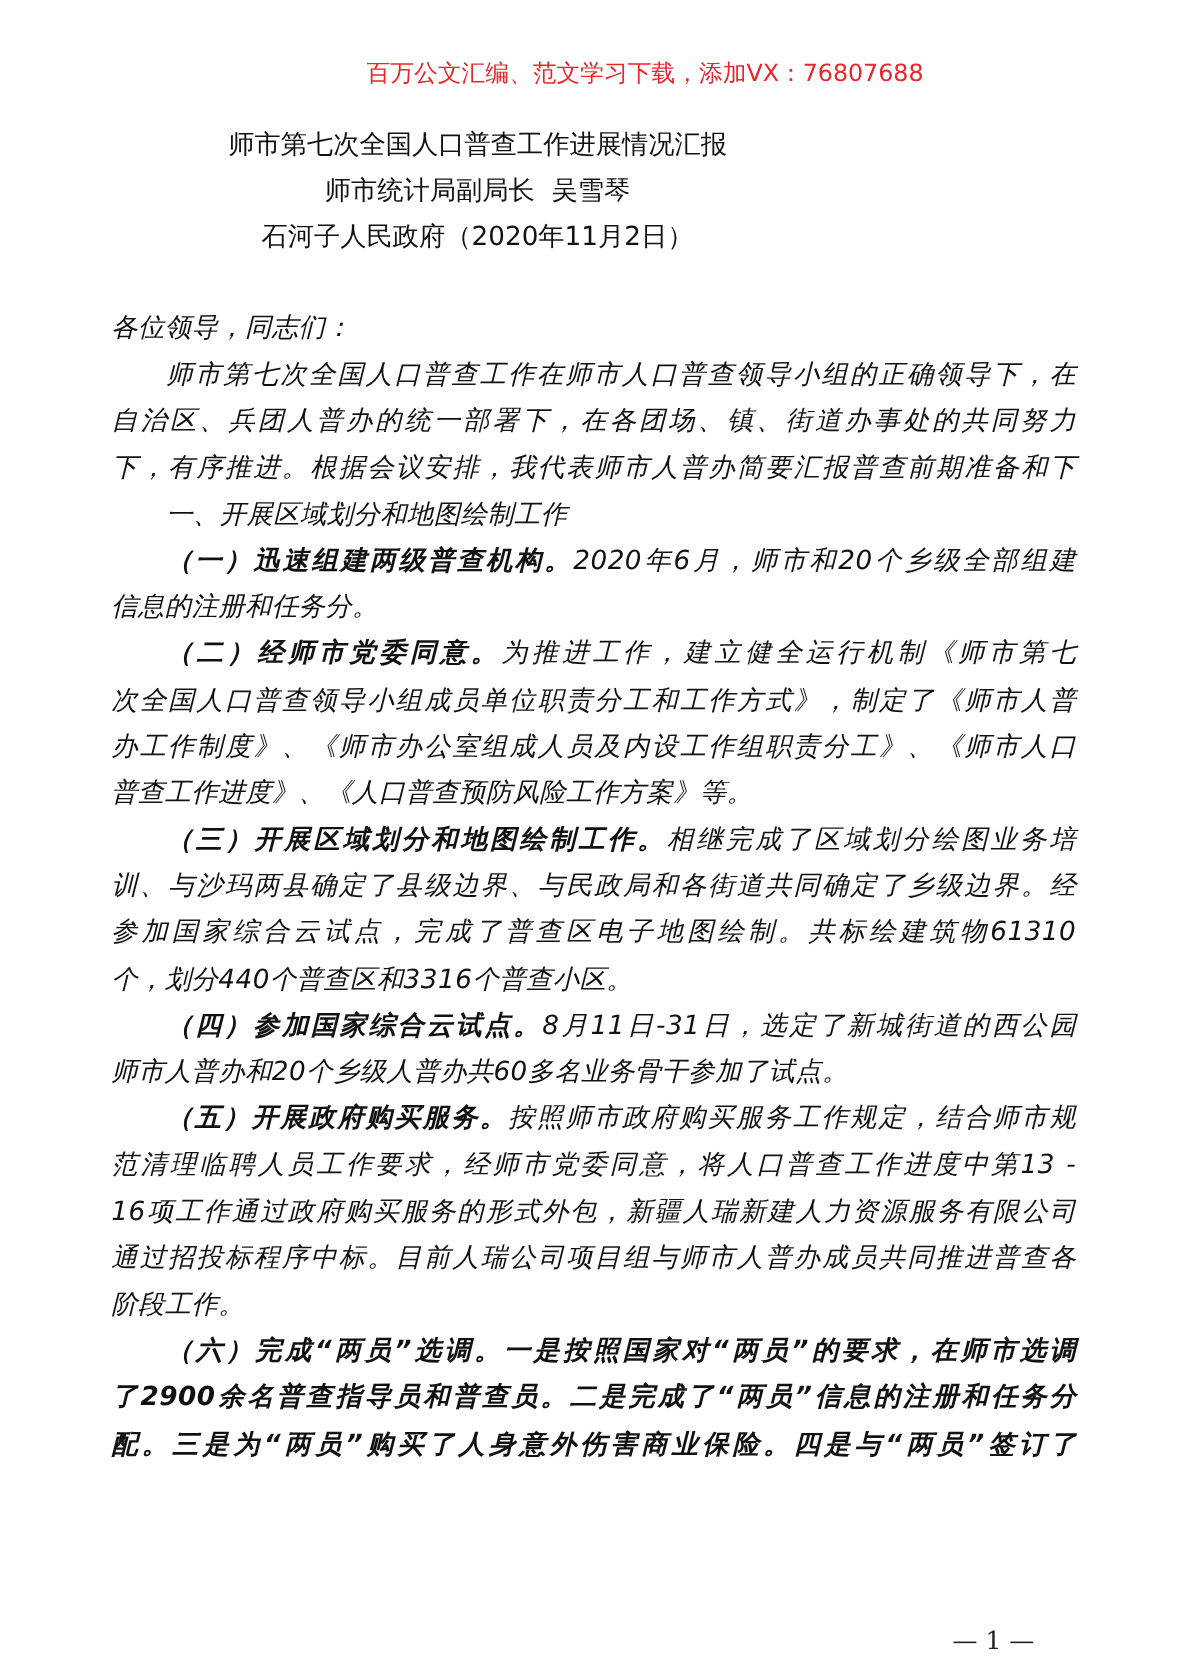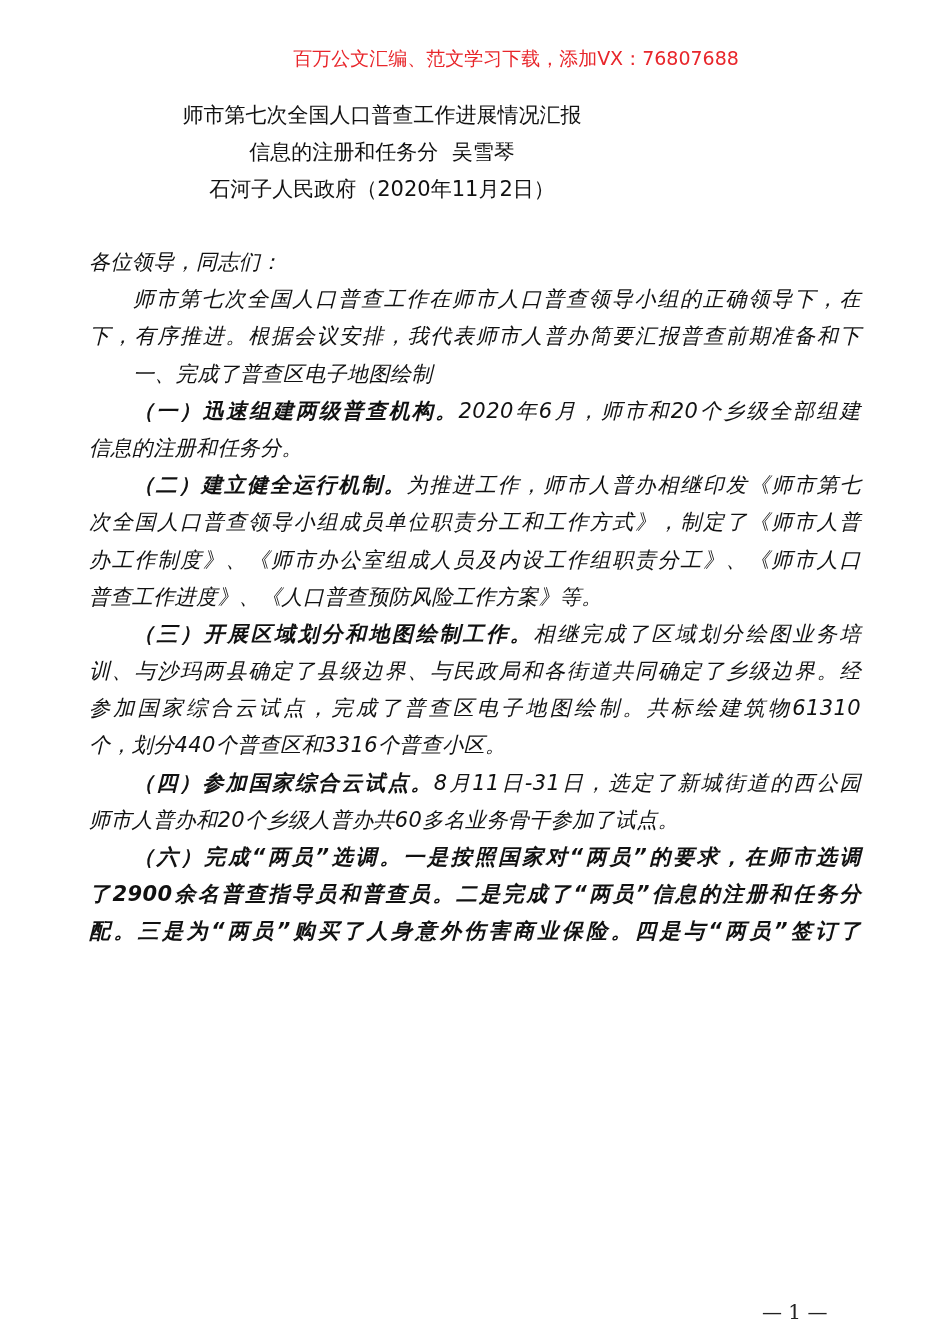--- a/index.html
+++ b/index.html
@@ -28,58 +28,66 @@
     font-size: 20px; color: #222;
   }
 </style>
 </head>
 <body>
 
 <div class="watermark">百万公文汇编、范文学习下载，添加VX：76807688</div>
 
 <div class="title-block">
   <div class="title-line">师市第七次全国人口普查工作进展情况汇报</div>
-  <div class="title-line" style="white-space:pre;">信息的注册和任务分  吴雪琴</div>
+  <div class="title-line" style="white-space:pre;">师市统计局副局长  吴雪琴</div>
   <div class="title-line">石河子人民政府（2020年11月2日）</div>
 </div>
 
 <div class="content">
   <div class="line">各位领导，同志们：</div>
 
   <div>
     <div class="line indent justify">师市第七次全国人口普查工作在师市人口普查领导小组的正确领导下，在</div>
+    <div class="line justify">自治区、兵团人普办的统一部署下，在各团场、镇、街道办事处的共同努力</div>
     <div class="line justify">下，有序推进。根据会议安排，我代表师市人普办简要汇报普查前期准备和下</div>
   </div>
 
-  <div class="line indent">一、完成了普查区电子地图绘制</div>
+  <div class="line indent">一、开展区域划分和地图绘制工作</div>
 
   <div>
     <div class="line indent justify"><span class="bold">（一）迅速组建两级普查机构。</span><span>2020年6月，师市和20个乡级全部组建</span></div>
     <div class="line">信息的注册和任务分。</div>
   </div>
 
   <div>
-    <div class="line indent justify"><span class="bold">（二）建立健全运行机制。</span><span>为推进工作，师市人普办相继印发《师市第七</span></div>
+    <div class="line indent justify"><span class="bold">（二）经师市党委同意。</span><span>为推进工作，建立健全运行机制《师市第七</span></div>
     <div class="line justify">次全国人口普查领导小组成员单位职责分工和工作方式》，制定了《师市人普</div>
     <div class="line justify">办工作制度》、《师市办公室组成人员及内设工作组职责分工》、《师市人口</div>
     <div class="line">普查工作进度》、《人口普查预防风险工作方案》等。</div>
   </div>
 
   <div>
     <div class="line indent justify"><span class="bold">（三）开展区域划分和地图绘制工作。</span><span>相继完成了区域划分绘图业务培</span></div>
     <div class="line justify">训、与沙玛两县确定了县级边界、与民政局和各街道共同确定了乡级边界。经</div>
     <div class="line justify">参加国家综合云试点，完成了普查区电子地图绘制。共标绘建筑物61310</div>
     <div class="line">个，划分440个普查区和3316个普查小区。</div>
   </div>
 
   <div>
     <div class="line indent justify"><span class="bold">（四）参加国家综合云试点。</span><span>8月11日-31日，选定了新城街道的西公园</span></div>
     <div class="line">师市人普办和20个乡级人普办共60多名业务骨干参加了试点。</div>
   </div>
 
+  <div>
+    <div class="line indent justify"><span class="bold">（五）开展政府购买服务。</span><span>按照师市政府购买服务工作规定，结合师市规</span></div>
+    <div class="line justify">范清理临聘人员工作要求，经师市党委同意，将人口普查工作进度中第13 -</div>
+    <div class="line justify">16项工作通过政府购买服务的形式外包，新疆人瑞新建人力资源服务有限公司</div>
+    <div class="line justify">通过招投标程序中标。目前人瑞公司项目组与师市人普办成员共同推进普查各</div>
+    <div class="line">阶段工作。</div>
+  </div>
 
   <div class="bold">
     <div class="line indent justify"><span>（六）完成“两员”选调。</span><span>一是按照国家对“两员”的要求，在师市选调</span></div>
     <div class="line justify">了2900余名普查指导员和普查员。二是完成了“两员”信息的注册和任务分</div>
     <div class="line justify">配。三是为“两员”购买了人身意外伤害商业保险。四是与“两员”签订了</div>
   </div>
 </div>
 
 <div class="page-num">— 1 —</div>
 

